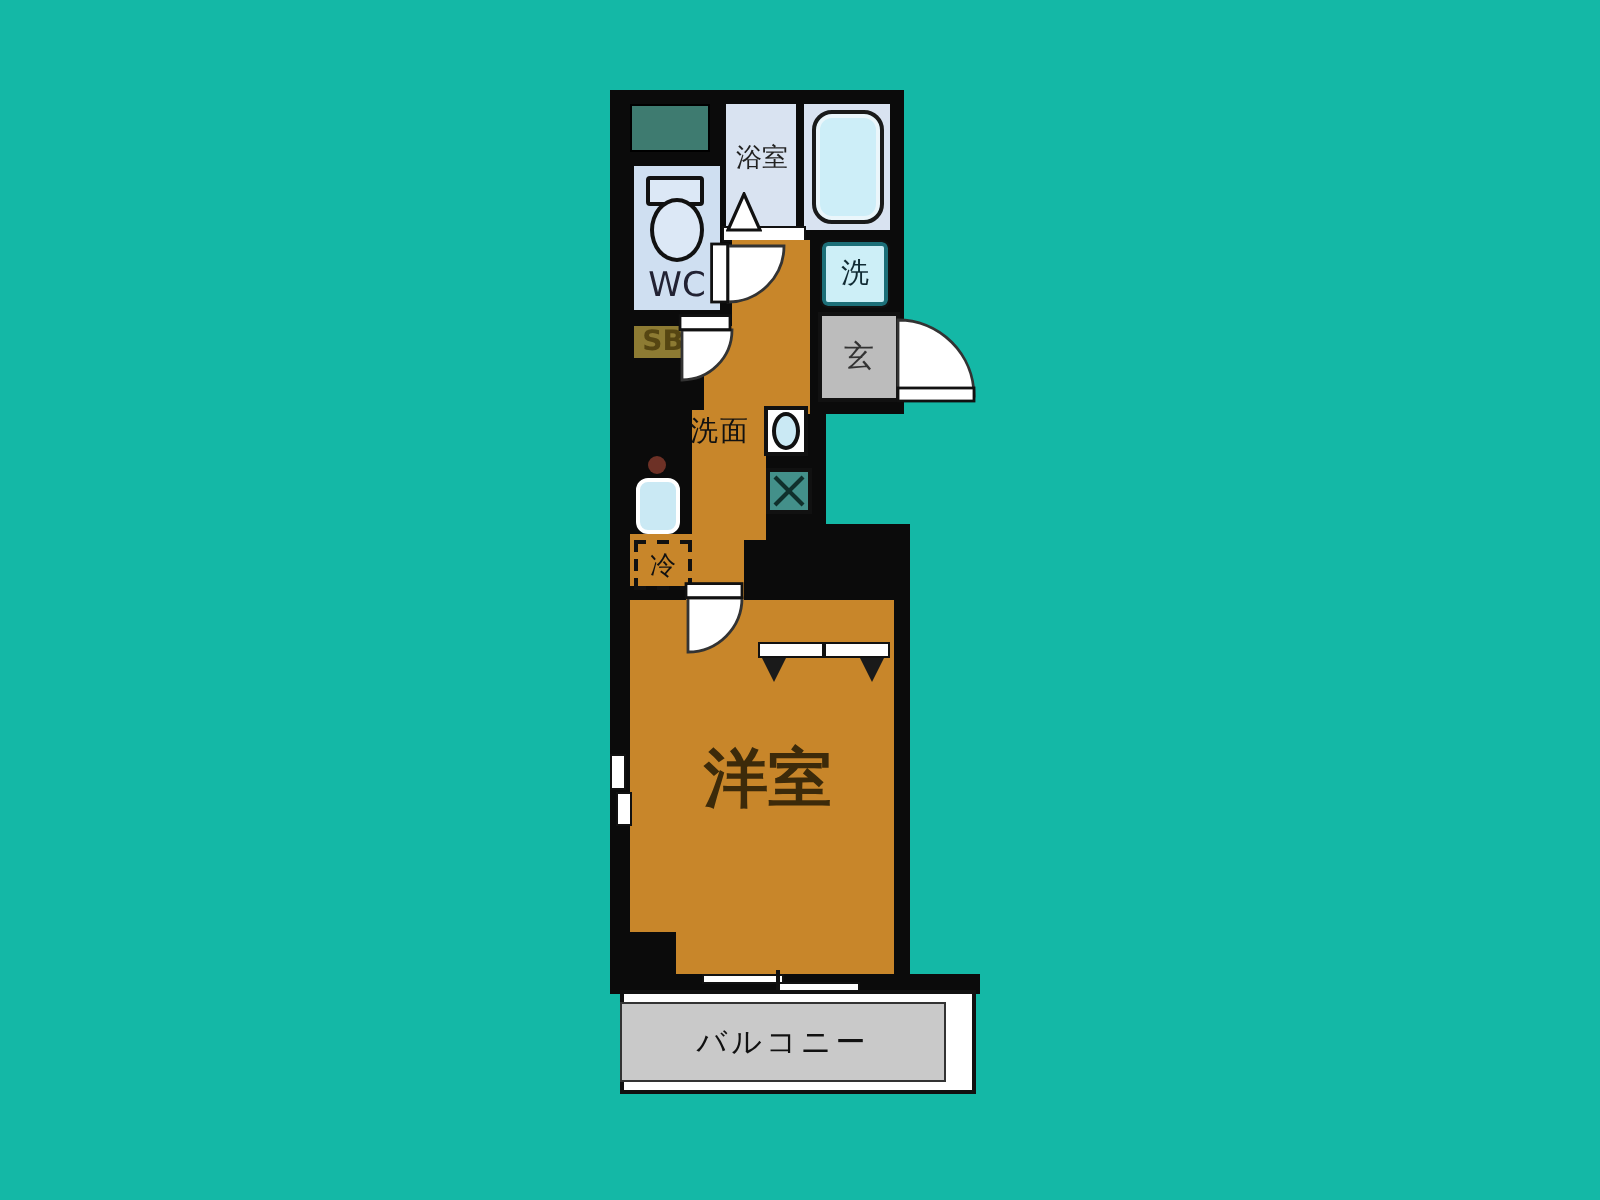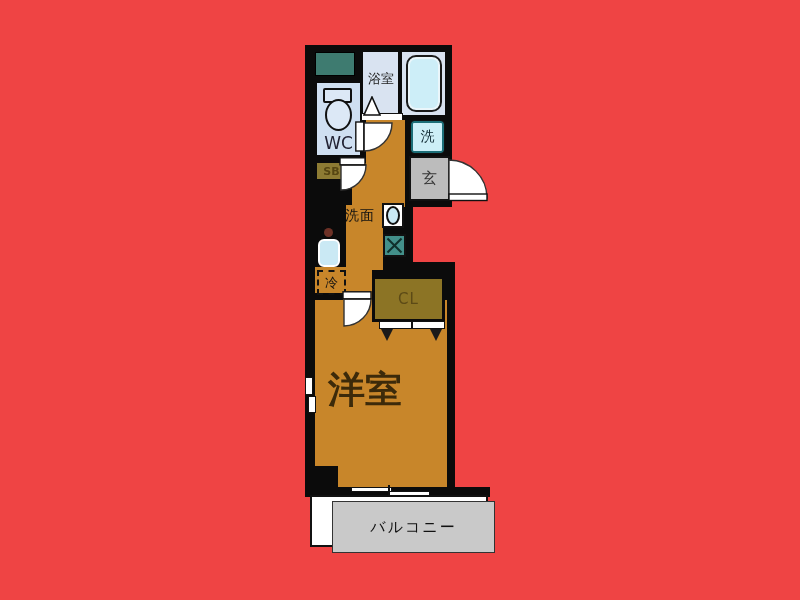--- a/index.html
+++ b/index.html
@@ -1,17 +1,17 @@
 <!DOCTYPE html>
 <html><head>
 <meta charset="utf-8">
 <style>
   html,body { margin:0; padding:0; background:#ffffff; }
   .canvas {
-    position:relative; width:800px; height:600px; background:#ef4444;
+    position:relative; width:800px; height:600px; background:#14b8a6;
     font-family:"DejaVu Sans","Liberation Sans",sans-serif; overflow:hidden;
   }
   .abs { position:absolute; box-sizing:border-box; }
   .ctr { display:flex; align-items:center; justify-content:center; }
 
   
   .w1 { left:305px; top:45px;  width:147px; height:162px; background:#0b0b0b; }
   .w2 { left:305px; top:150px; width:108px; height:120px; background:#0b0b0b; }
   .w3 { left:305px; top:262px; width:150px; height:235px; background:#0b0b0b; }
   .w4 { left:432px; top:487px; width:58px;  height:10px;  background:#0b0b0b; }
@@ -37,46 +37,46 @@
   .hall3 { left:346px; top:205px; width:37px; height:65px; }
   .hall4 { left:315px; top:267px; width:57px; height:26px; }
   .hall5 { left:343px; top:293px; width:29px; height:7px; }
   .roomfloor { left:315px; top:300px; width:132px; height:187px; }
 
   
   .washer { left:411px; top:121px; width:33px; height:32px; background:#cdeff7;
             border:2px solid #1d6f78; outline:1px solid #111; border-radius:3px; font-size:14px; color:#102a33; }
   .genkan { left:409px; top:156px; width:41px; height:45px; background:#bcbcbc; border:2px solid #111;
             font-size:15px; color:#333; }
-  .sbbox  { left:317px; top:163px; width:29px; height:16px; background:#8d7b33; font-size:11px;
+  .sbbox  { left:317px; top:163px; width:29px; height:16px; background:#8d7b33; font-size:14px;
             font-weight:bold; color:#564612; }
   .wstand { left:382px; top:203px; width:22px; height:25px; background:#fff; border:2px solid #111; }
   .wsink  { left:386px; top:206px; width:14px; height:19px; background:#cae9f4; border:2px solid #111; border-radius:50%; }
   .wslabel{ left:345px; top:207px; width:38px; height:15px; font-size:14px; color:#111; letter-spacing:1px; white-space:nowrap; }
   .xunit  { left:383px; top:234px; width:23px; height:23px; background:#43908a; border:2px solid #111; }
   .burner { left:324px; top:228px; width:9px; height:9px; background:#6d3126; border-radius:50%; }
   .ksink  { left:318px; top:239px; width:22px; height:28px; background:#cae9f4; border:2px solid #fff; border-radius:6px; }
   .fridge { left:317px; top:270px; width:29px; height:25px; border:2px dashed #111; font-size:13px; color:#111; }
   .closet { left:372px; top:276px; width:73px; height:46px; background:#8c7425; border:3px solid #0b0b0b;
             font-size:15px; color:#5c4a16; letter-spacing:1px; }
   .clbar1 { left:379px; top:321px; width:33px; height:8px; background:#fff; border:1px solid #111; }
   .clbar2 { left:412px; top:321px; width:33px; height:8px; background:#fff; border:1px solid #111; }
 
-  .roomlabel { left:328px; top:372px; width:112px; text-align:left; font-size:37px; font-weight:bold;
+  .roomlabel { left:328px; top:372px; width:112px; text-align:center; font-size:32px; font-weight:bold;
                color:#3c2a0a; line-height:35px; }
 
   .notch { left:305px; top:466px; width:33px; height:21px; background:#0b0b0b; }
   .lwin1 { left:305px; top:377px; width:8px; height:18px; background:#fff; border:1px solid #111; }
   .lwin2 { left:308px; top:396px; width:8px; height:17px; background:#fff; border:1px solid #111; }
   .bwin1 { left:351px; top:487px; width:41px; height:5px; background:#fff; border:1px solid #111; }
   .bwin2 { left:389px; top:491px; width:41px; height:5px; background:#fff; border:1px solid #111; }
   .btick { left:388px; top:485px; width:2px; height:10px; background:#111; }
 
   .balcouter { left:310px; top:495px; width:178px; height:52px; background:#fff; border:2px solid #111; }
-  .balcinner { left:332px; top:501px; width:163px; height:52px; background:#c9c9c9; border:1px solid #333;
+  .balcinner { left:310px; top:501px; width:163px; height:40px; background:#c9c9c9; border:1px solid #333;
                font-size:15px; color:#111; letter-spacing:2px; }
 
   
   .door-bath  { left:355px; top:121px; width:40px; height:34px; }
   .door-wc    { left:339px; top:157px; width:33px; height:35px; }
   .door-room  { left:341px; top:291px; width:34px; height:37px; }
   .door-entry { left:448px; top:156px; width:44px; height:46px; }
   .bathtri    { left:363px; top:96px;  width:18px; height:20px; }
   .cltri1     { left:381px; top:329px; width:13px; height:13px; }
   .cltri2     { left:430px; top:329px; width:13px; height:13px; }
@@ -130,23 +130,20 @@
   <svg class="abs xunit" viewBox="0 0 23 23">
     <line x1="3" y1="3" x2="20" y2="20" stroke="#10302c" stroke-width="2.5"></line>
     <line x1="20" y1="3" x2="3" y2="20" stroke="#10302c" stroke-width="2.5"></line>
   </svg>
   <div class="abs burner"></div>
   <div class="abs ksink"></div>
   <div class="abs fridge ctr">
     <span>冷</span>
   </div>
 
-  <div class="abs closet ctr">
-    <span>CL</span>
-  </div>
   <div class="abs clbar1"></div>
   <div class="abs clbar2"></div>
   <svg class="abs cltri1" viewBox="0 0 13 13">
     <polygon points="0,0 12,0 6,12" fill="#1a1a1a"></polygon>
   </svg>
   <svg class="abs cltri2" viewBox="0 0 13 13">
     <polygon points="0,0 12,0 6,12" fill="#1a1a1a"></polygon>
   </svg>
 
   <div class="abs roomlabel">

